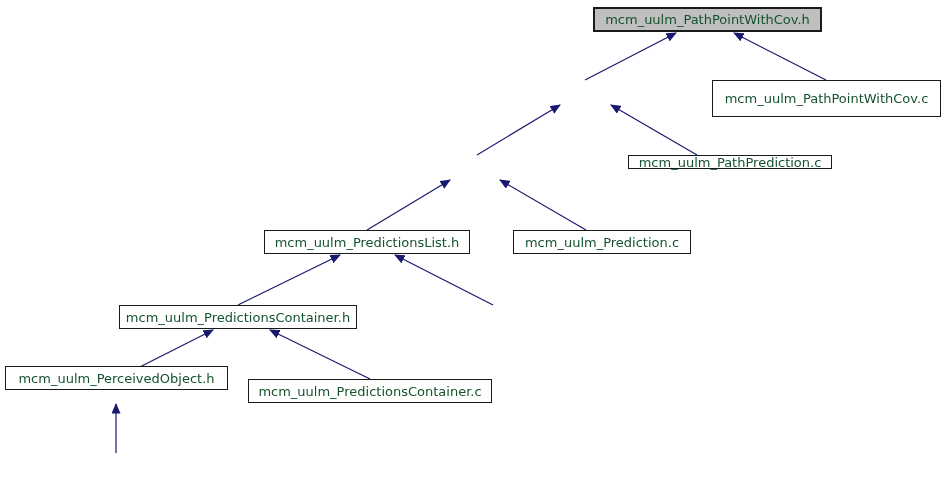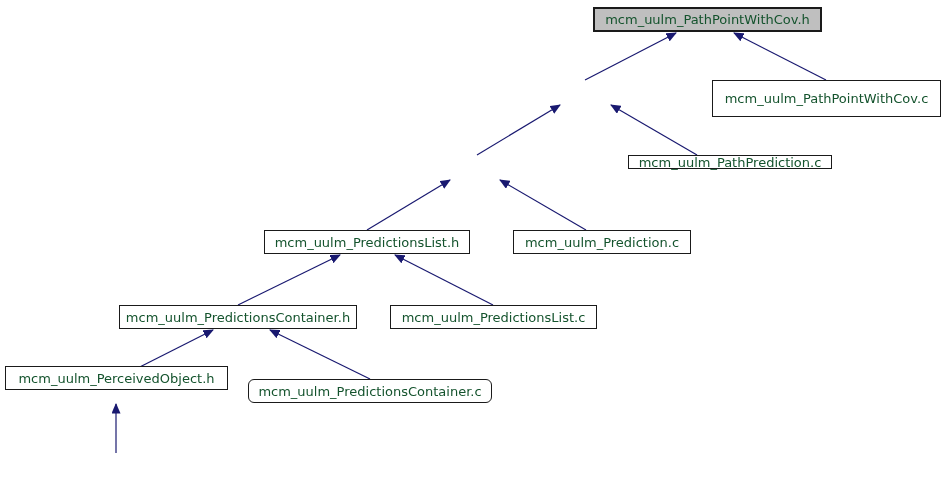--- a/index.html
+++ b/index.html
@@ -72,20 +72,19 @@
 
 
   <div class="node" style="left:628px; top:155px; width:204px; height:14px;">mcm_uulm_PathPrediction.c</div>
 
   <div class="node" style="left:264px; top:230px; width:206px; height:24px;">mcm_uulm_PredictionsList.h</div>
 
   <div class="node" style="left:497px; top:230px; width:178px; height:24px;margin-left:16px;">mcm_uulm_Prediction.c</div>
 
   <div class="node" style="left:119px; top:305px; width:238px; height:24px;">mcm_uulm_PredictionsContainer.h</div>
 
-  <div class="node" style="left:390px; top:305px; width:207px; height:24px;">mcm_uulm_PredictionsList.c</div>
 
   <div class="node" style="left:5px; top:366px; width:223px; height:24px;">mcm_uulm_PerceivedObject.h</div>
 
-  <div class="node" style="left:248px; top:379px; width:244px; height:24px;border-radius:6px;">mcm_uulm_PredictionsContainer.c</div>
+  <div class="node" style="left:248px; top:379px; width:244px; height:24px;">mcm_uulm_PredictionsContainer.c</div>
 
 
 </div>
 
 </body></html>

